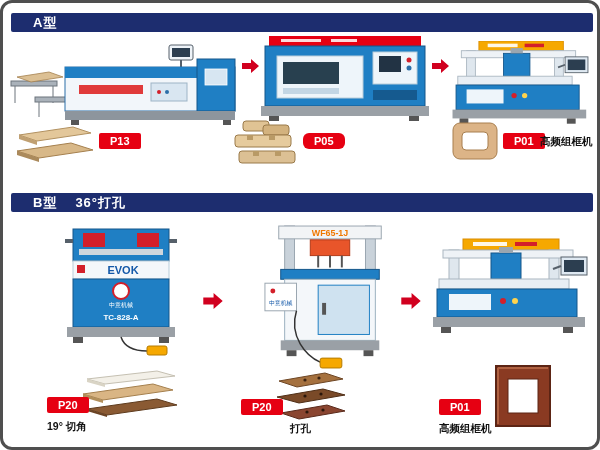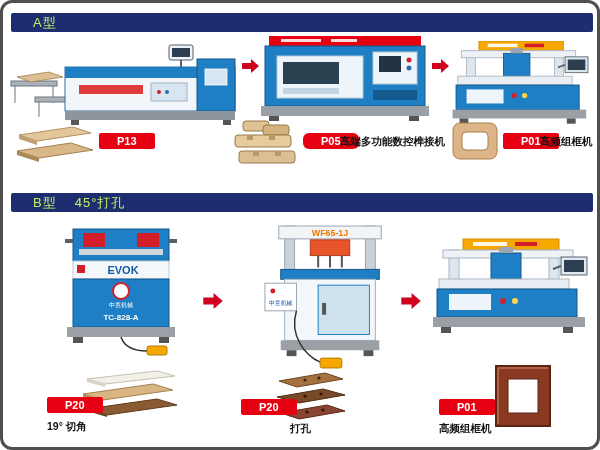--- a/index.html
+++ b/index.html
@@ -4,27 +4,27 @@
 <style>
   html,body{margin:0;padding:0;background:#fff;}
   .page{
     position:relative;width:600px;height:450px;box-sizing:border-box;
     background:#ffffff;border:3px solid #4f4f4f;border-radius:12px;
     overflow:hidden;font-family:"Liberation Sans", sans-serif;
   }
   .abs{position:absolute;}
   .section-header{
     left:8px;width:582px;height:19px;background:#1d2d6f;border-radius:2px;
-    color:#bef264;font-weight:normal;font-size:13px;line-height:19px;
+    color:#ffffff;font-weight:bold;font-size:13px;line-height:19px;
     padding-left:22px;box-sizing:border-box;letter-spacing:1px;
     display:flex;align-items:center;gap:18px;
   }
   .tag{
     background:#e60012;color:#ffffff;font-weight:bold;font-size:11px;
-    line-height:16px;padding:0 18px;border-radius:2px;display:inline-block;
+    line-height:16px;padding:0 11px;border-radius:2px;display:inline-block;
   }
   .caption{
     color:#111111;font-weight:bold;font-size:10.5px;line-height:16px;white-space:nowrap;
   }
   svg{display:block;}
 </style>
 </head>
 <body>
 
 <div class="page">
@@ -117,32 +117,31 @@
     <rect x="14" y="2" width="26" height="10" rx="3" fill="#e0c394" stroke="#9a7a4a"></rect>
     <rect x="34" y="6" width="26" height="10" rx="3" fill="#d3b27e" stroke="#9a7a4a"></rect>
     <rect x="6" y="16" width="56" height="12" rx="3" fill="#e6cb9d" stroke="#9a7a4a"></rect>
     <rect x="18" y="16" width="6" height="5" fill="#b99a66"></rect>
     <rect x="40" y="16" width="6" height="5" fill="#b99a66"></rect>
     <rect x="10" y="32" width="56" height="12" rx="3" fill="#dcc094" stroke="#9a7a4a"></rect>
     <rect x="24" y="32" width="6" height="5" fill="#b99a66"></rect>
     <rect x="46" y="32" width="6" height="5" fill="#b99a66"></rect>
   </svg>
   <span class="abs tag" style="left:300px;top:130px;border-radius:6px;">P05</span>
-  <span class="abs caption" style="left:337px;top:130px;">高端多功能数控榫接机</span>
 
   <svg class="abs" style="left:448px;top:116px;" width="48" height="44" viewBox="0 0 48 44">
     <rect x="2" y="4" width="44" height="36" rx="7" fill="#dcb487" stroke="#a87f4f"></rect>
     <rect x="11" y="13" width="26" height="18" rx="4" fill="#ffffff" stroke="#a87f4f"></rect>
   </svg>
   <span class="abs tag" style="left:500px;top:130px;">P01</span>
   <span class="abs caption" style="left:537px;top:130px;">高频组框机</span>
 
   <div class="abs section-header" style="top:190px;">
     <span>B型</span>
-    <span>45°打孔</span>
+    <span>36°打孔</span>
   </div>
 
   <svg class="abs" style="left:52px;top:222px;" width="132" height="136" viewBox="0 0 132 136">
     <rect x="18" y="4" width="96" height="32" fill="#1f7fc4" stroke="#14568a"></rect>
     <rect x="28" y="8" width="22" height="14" fill="#d31f2a"></rect>
     <rect x="82" y="8" width="22" height="14" fill="#d31f2a"></rect>
     <rect x="24" y="24" width="84" height="6" fill="#cfd6dc"></rect>
     <rect x="10" y="14" width="8" height="4" fill="#56606a"></rect>
     <rect x="114" y="14" width="8" height="4" fill="#56606a"></rect>
     <rect x="18" y="36" width="96" height="18" fill="#f4f7fa" stroke="#b9cdda"></rect>

